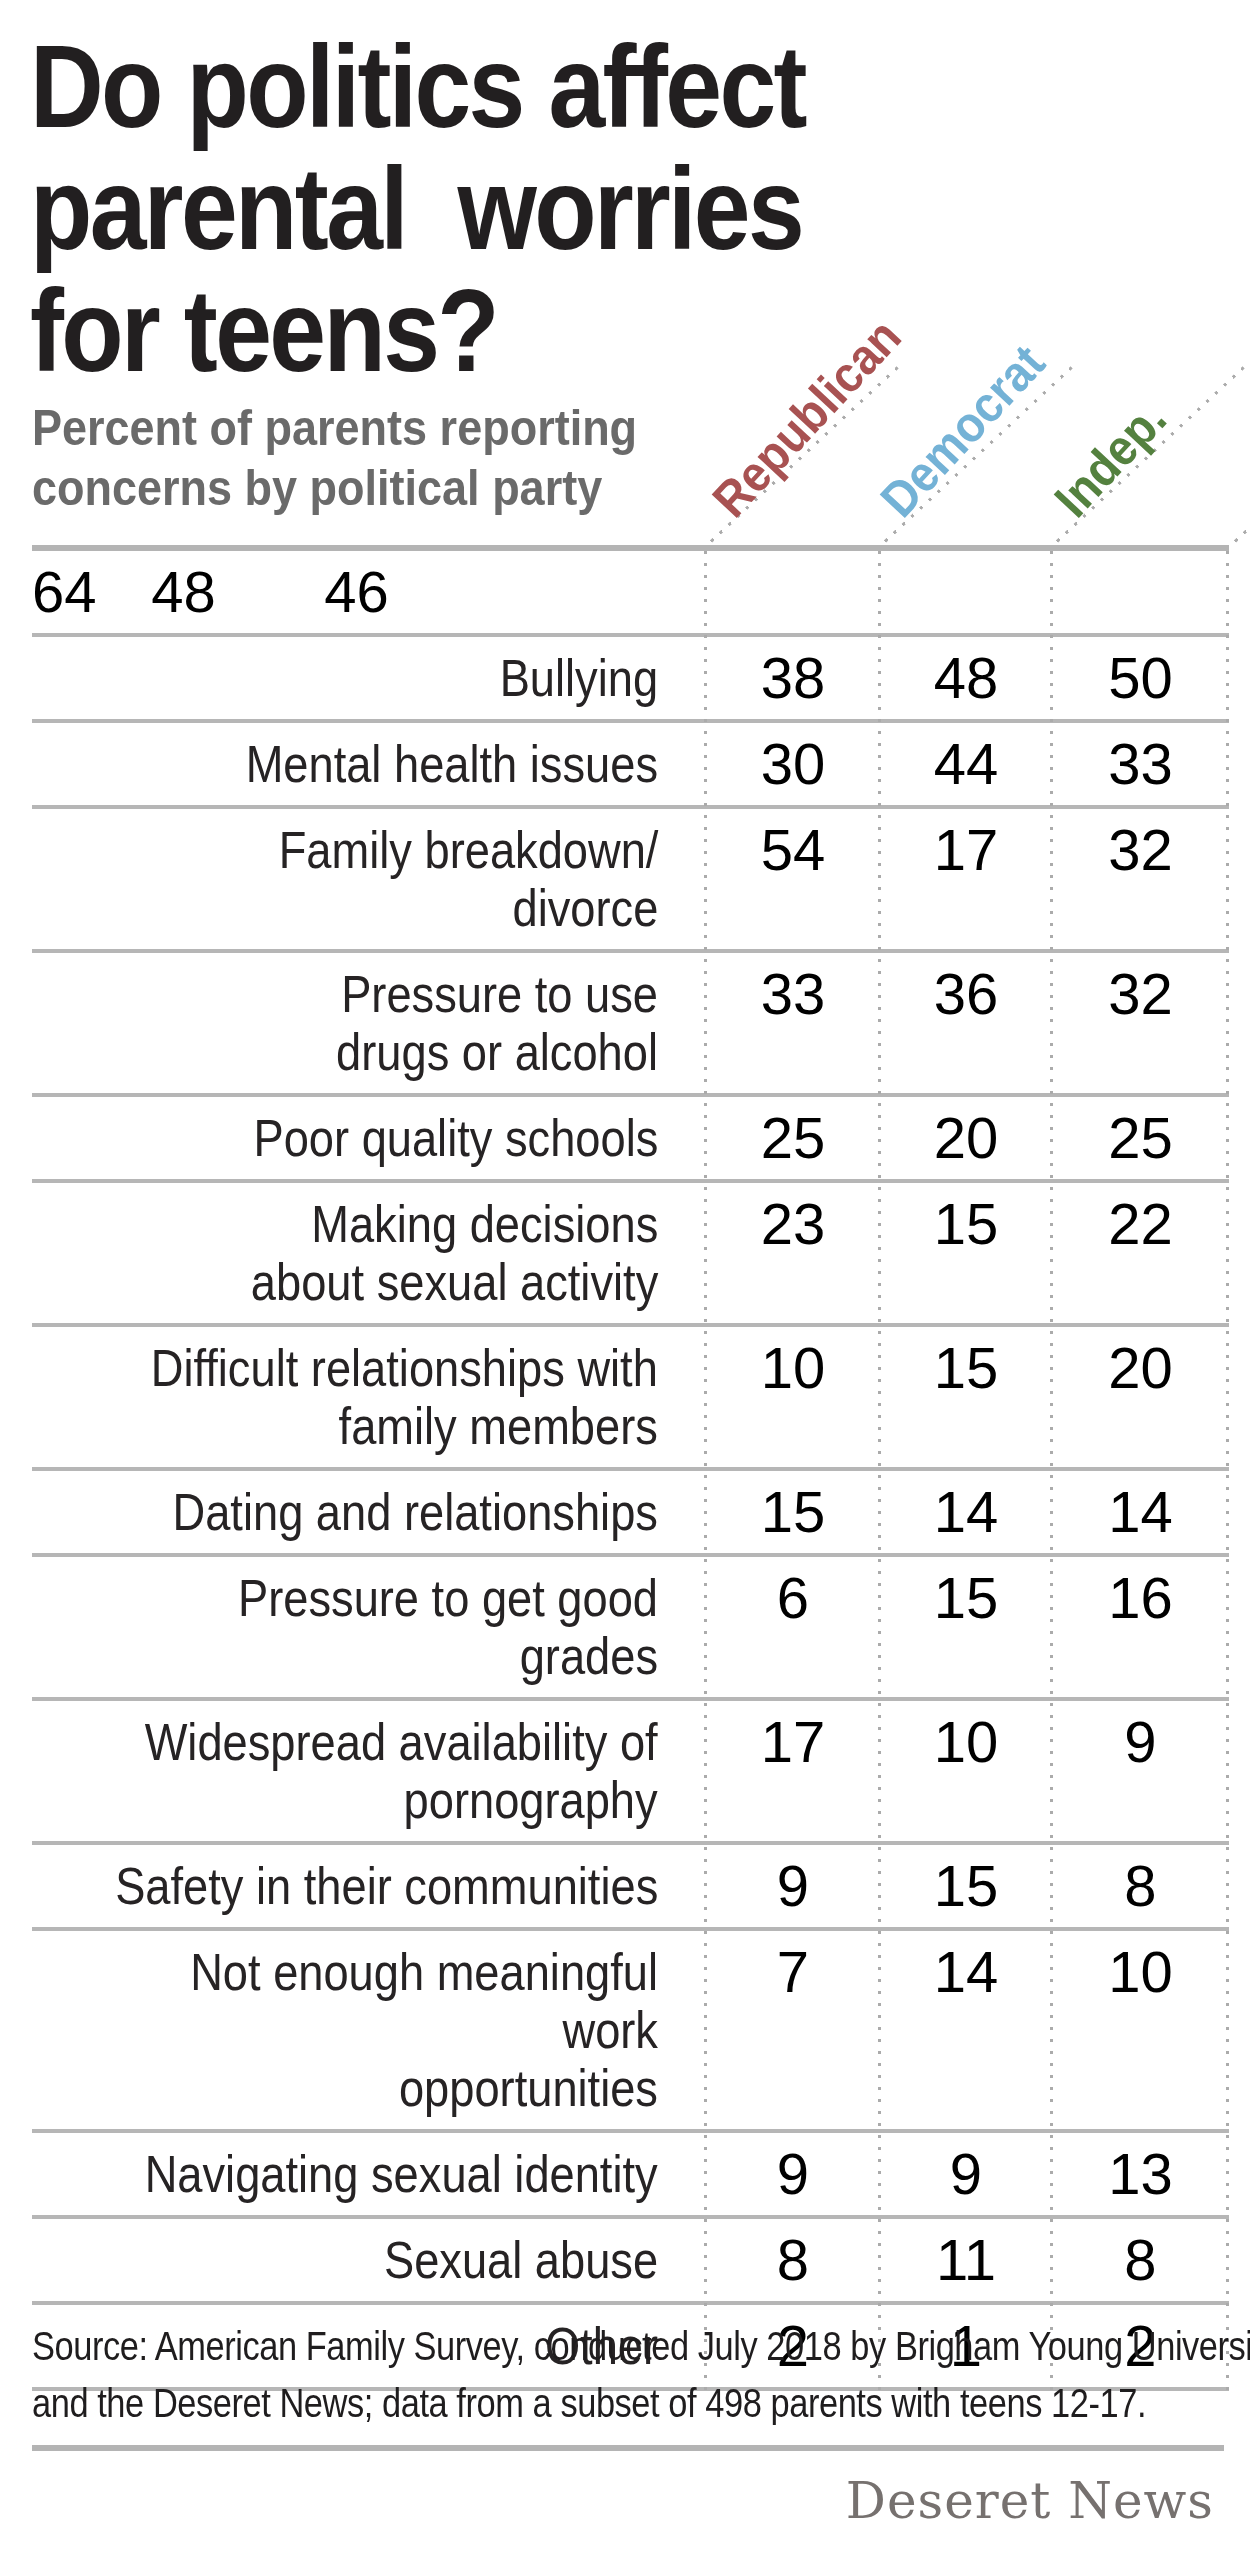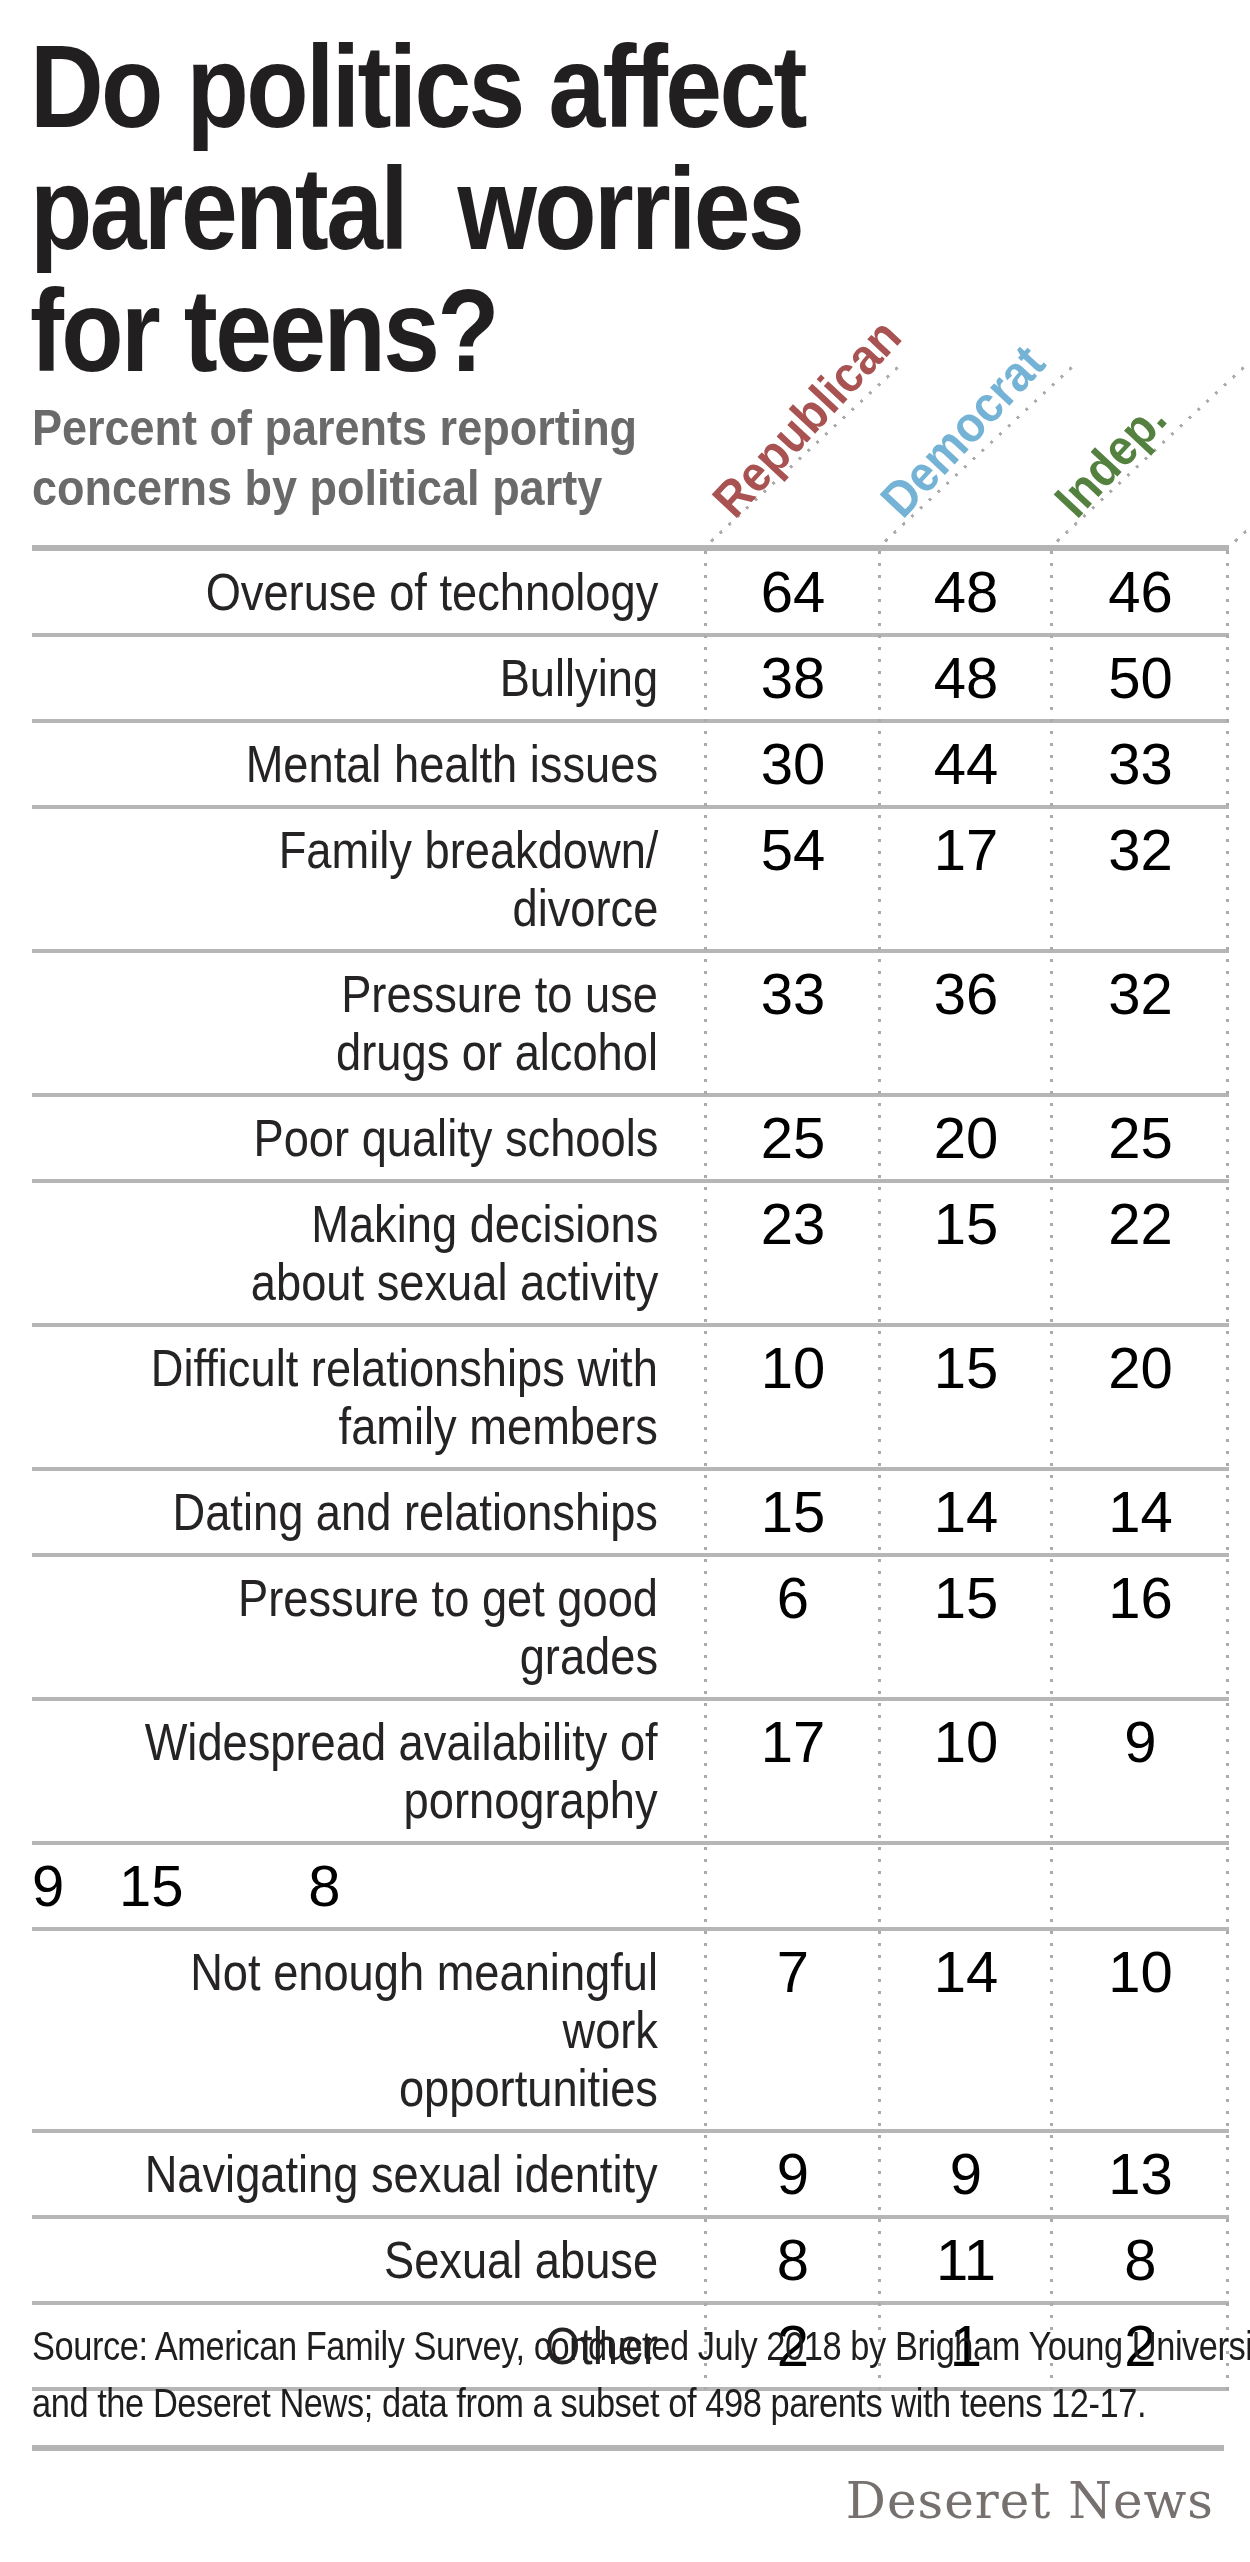--- a/index.html
+++ b/index.html
@@ -120,21 +120,20 @@
   <div class="col-head" style="left: 910px; color: rgb(116, 178, 214);">Democrat</div>
   <div class="col-head" style="left: 1084px; color: rgb(84, 129, 63);">Indep.</div>
 
   <div class="table" id="table">
     <div class="vline" style="left:672px;"></div>
     <div class="vline" style="left:846px;"></div>
     <div class="vline" style="left:1018px;"></div>
     <div class="vline" style="left:1194px;"></div>
 
   <div class="row">
-        <div class="cell-label"><span class="lbl">Overuse of technology</span></div>
         <div class="cell-val">64</div>
         <div class="cell-val">48</div>
         <div class="cell-val">46</div>
       </div>
       <div class="row">
         <div class="cell-label"><span class="lbl">Bullying</span></div>
         <div class="cell-val">38</div>
         <div class="cell-val">48</div>
         <div class="cell-val">50</div>
       </div>
@@ -191,20 +190,21 @@
         <div class="cell-val">16</div>
       </div>
       <div class="row">
         <div class="cell-label"><span class="lbl">Widespread availability of
 pornography</span></div>
         <div class="cell-val">17</div>
         <div class="cell-val">10</div>
         <div class="cell-val">9</div>
       </div>
       <div class="row">
+        <div class="cell-label"><span class="lbl">Safety in their communities</span></div>
         <div class="cell-val">9</div>
         <div class="cell-val">15</div>
         <div class="cell-val">8</div>
       </div>
       <div class="row">
         <div class="cell-label"><span class="lbl">Not enough meaningful work
 opportunities</span></div>
         <div class="cell-val">7</div>
         <div class="cell-val">14</div>
         <div class="cell-val">10</div>

